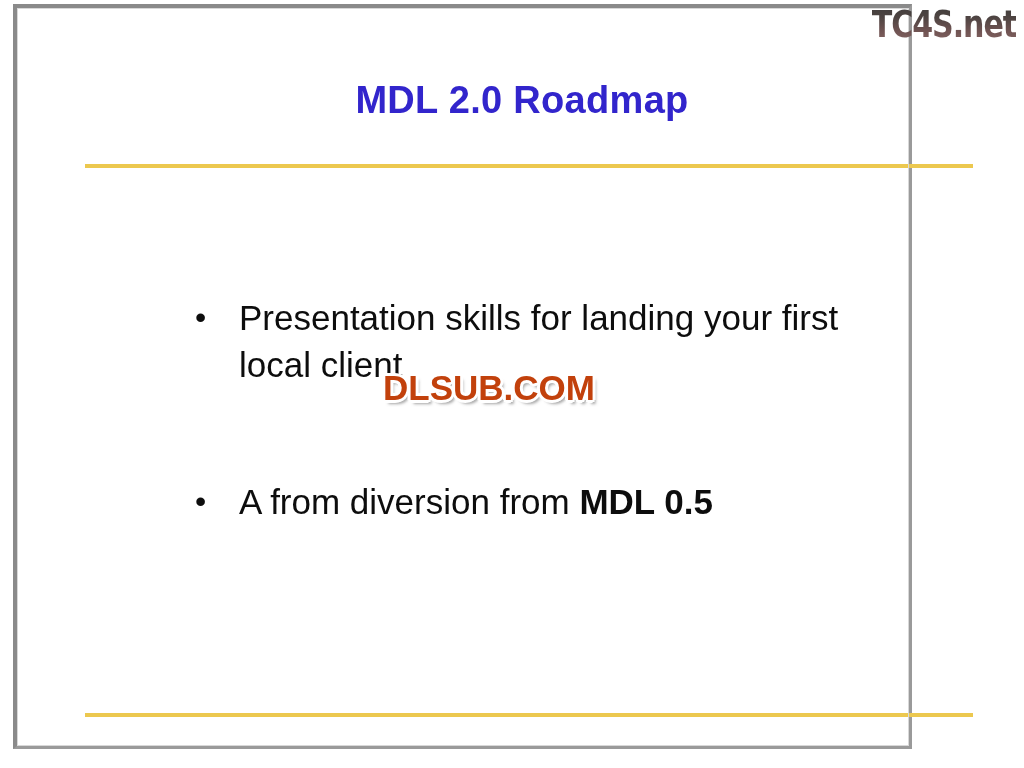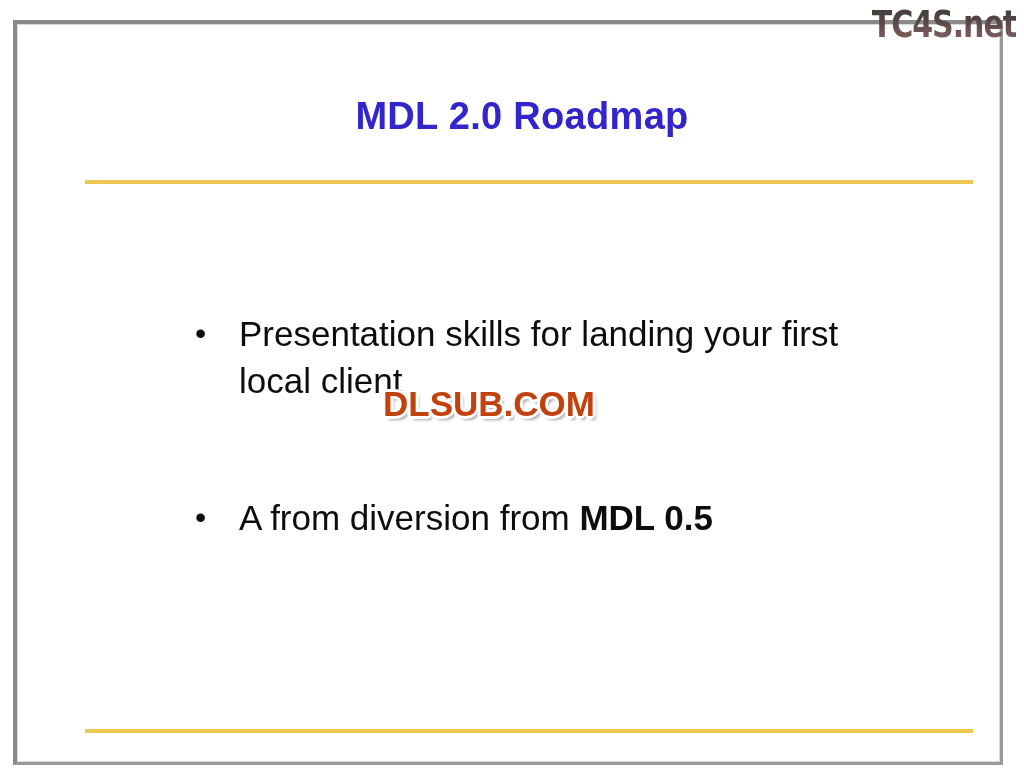--- a/index.html
+++ b/index.html
@@ -13,22 +13,22 @@
     height: 768px;
     position: relative;
     overflow: hidden;
     font-family: "Liberation Sans", sans-serif;
   }
 
   
   #slide-frame {
     position: absolute;
     left: 13px;
-    top: 20px;
-    width: 990px;
+    top: 4px;
+    width: 899px;
     height: 745px;
     box-sizing: border-box;
     background: #ffffff;
     border-left: 4px solid #8a8a8a;
     border-top: 4px solid #8a8a8a;
     border-right: 3px solid #9a9a9a;
     border-bottom: 3px solid #9a9a9a;
   }
   #slide-frame::after{
     content:"";

